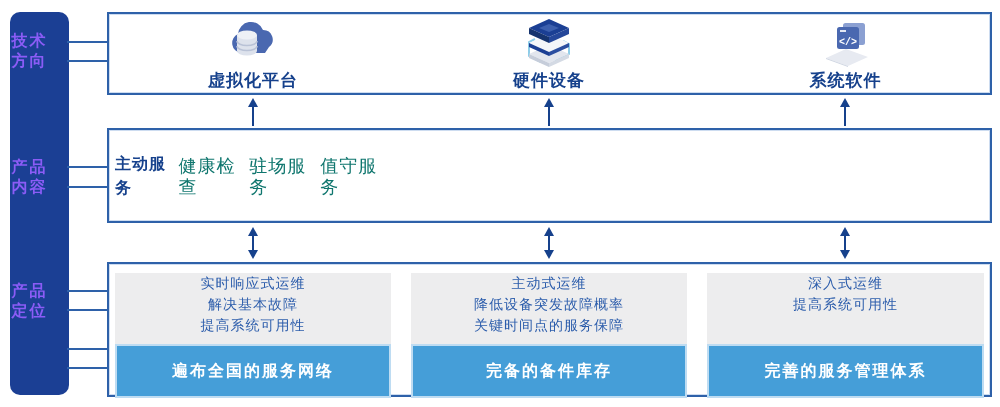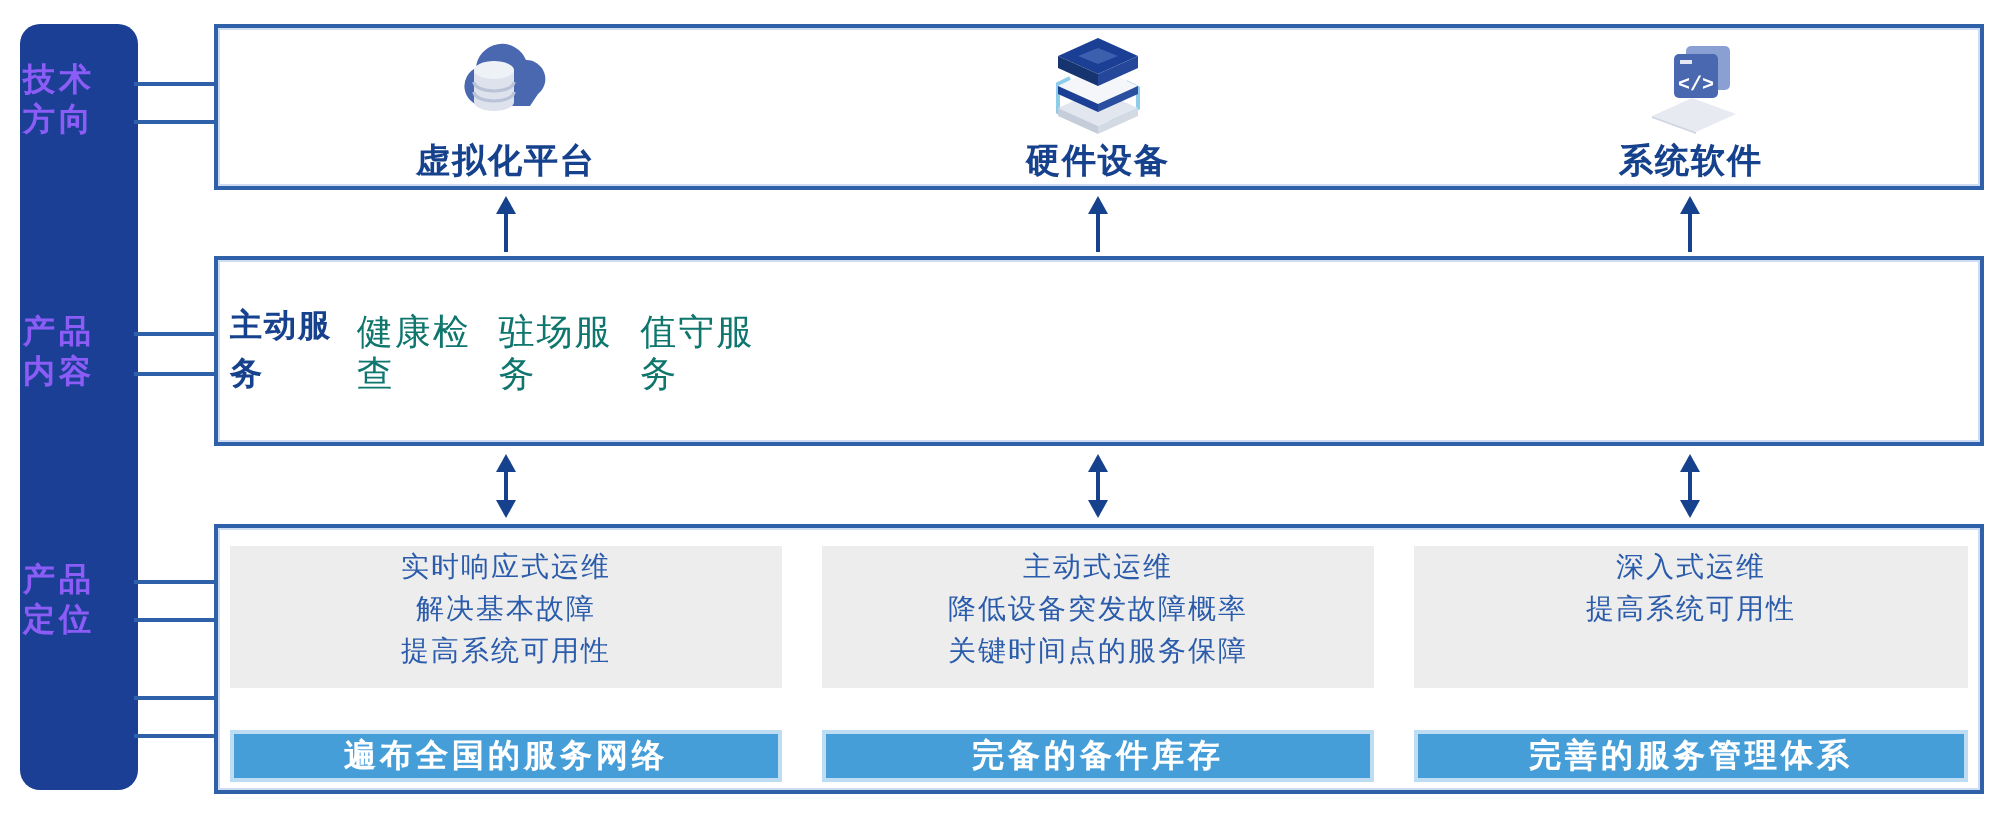--- a/index.html
+++ b/index.html
@@ -40,21 +40,21 @@
   .svc-item{ font-size:18px; color:#0f766e; line-height:21px; letter-spacing:1px; }
   .svc-item:empty{ display:none; }
   
   .pos-col{ display:flex; flex-direction:column; justify-content:space-between; padding:9px 0 4px 0; }
   .pos-box{
     background:#ededee; height:71px; width:100%;
     display:flex; flex-direction:column; align-items:center; justify-content:flex-start;
   }
   .pos-line{ font-size:14px; color:#2b5cab; line-height:21px; letter-spacing:1px; }
   .adv-bar{
-    height:26px; width:100%; background:#459ed8; border:2px solid #bedcf2;
+    height:54px; width:100%; background:#459ed8; border:2px solid #bedcf2;
     display:flex; align-items:center; justify-content:center;
     color:#ffffff; font-size:16px; font-weight:bold; letter-spacing:2px;
   }
   
   .arrow{ position:absolute; }
 </style>
 </head>
 <body>
 
 <div class="canvas">

